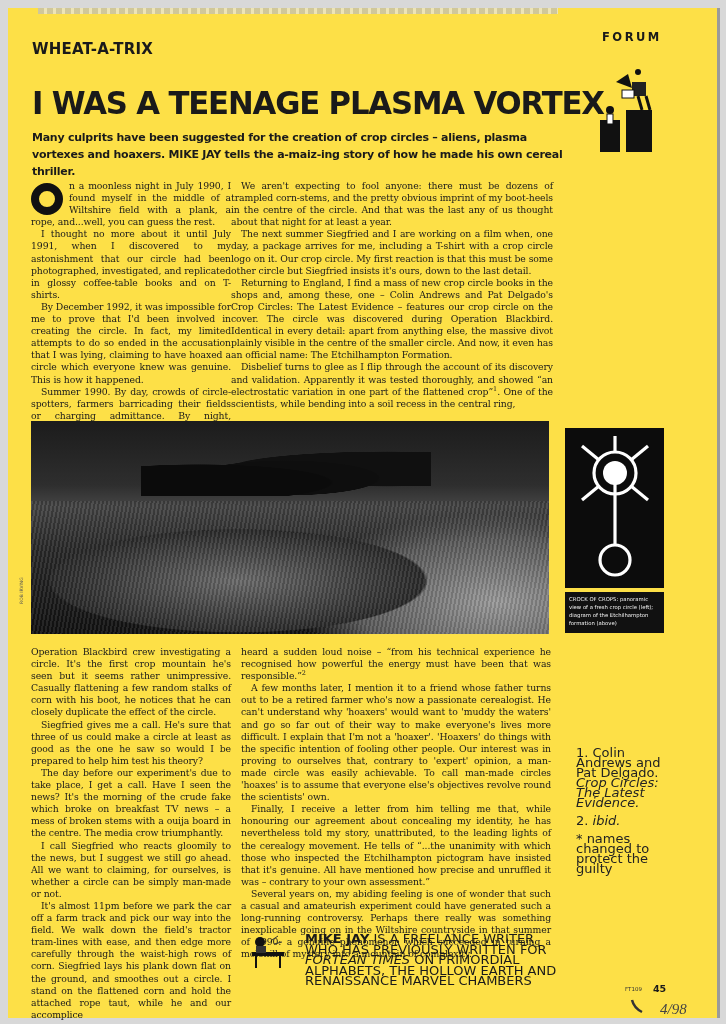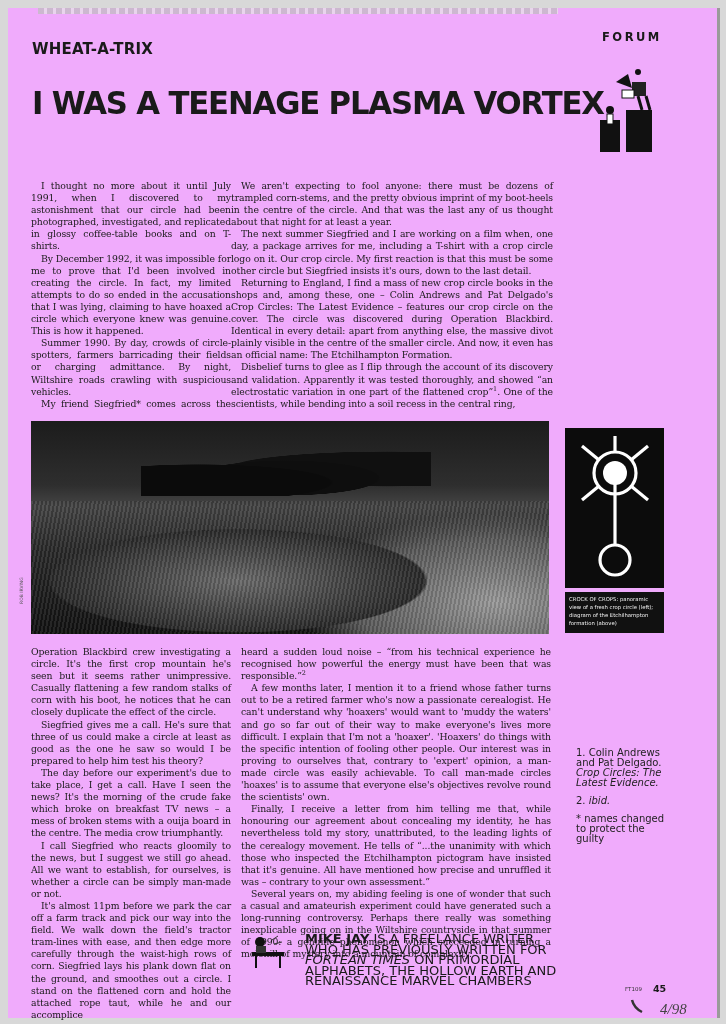--- a/index.html
+++ b/index.html
@@ -2,21 +2,21 @@
 <html><head>
   <meta charset="utf-8">
   <style>
     html, body { margin: 0; padding: 0; }
     body {
       width: 726px; height: 1024px; position: relative; overflow: hidden;
       background: #d8d8d8;
     }
     .page {
       position: absolute; left: 8px; top: 8px; width: 712px; height: 1010px;
-      background: #f0abfc;
+      background: #fde047;
       font-family: "DejaVu Serif", serif;
       color: #1a1a1a;
     }
     .topstrip {
       position: absolute; left: 30px; top: 0; width: 520px; height: 6px;
       background: repeating-linear-gradient(90deg, #bdbdbd 0 6px, #e6e6e6 6px 9px);
       opacity: .7;
     }
     .kicker {
       position: absolute; left: 24px; top: 32px;
@@ -86,21 +86,21 @@
       position: absolute; left: 557px; top: 420px; width: 99px; height: 160px; background: #0c0c0c;
     }
     .caption {
       position: absolute; left: 557px; top: 584px; width: 99px; height: 41px;
       background: #111; color: #f2f2f2; box-sizing: border-box; padding: 3px 4px;
       font-family: "DejaVu Sans", sans-serif; font-size: 5.3px; line-height: 8px;
     }
 
     .footnotes {
       position: absolute; left: 568px; top: 740px; width: 90px;
-      font-family: "DejaVu Sans", sans-serif; font-size: 10px; line-height: 10px; color: #222;
+      font-family: "DejaVu Sans", sans-serif; font-size: 13px; line-height: 10px; color: #222;
     }
     .footnotes p { margin: 0 0 8px 0; }
     .footnotes i { font-style: italic; }
     .bio-art { position: absolute; left: 240px; top: 926px; width: 45px; height: 36px; }
     .bio-text { position: absolute; left: 297px; top: 926px; width: 260px;
       font-family: "DejaVu Sans", sans-serif; font-size: 13px; line-height: 10.5px; }
     .bio-text b { font-weight: bold; }
     .bio-text i { font-style: italic; }
 
     .folio {
@@ -134,22 +134,24 @@
     <circle cx="12" cy="50" r="4" fill="#111"></circle>
     <rect x="9" y="54" width="6" height="10" fill="#fff" stroke="#111"></rect>
     <path d="M18 22 L30 14 L34 28 Z" fill="#111"></path>
     <rect x="34" y="22" width="14" height="14" fill="#222"></rect>
     <circle cx="40" cy="12" r="3" fill="#111"></circle>
     <rect x="24" y="30" width="12" height="8" fill="#fff" stroke="#111"></rect>
     <path d="M40 36 L44 50 M48 36 L52 50" stroke="#111" stroke-width="3"></path>
   </svg>
 
   <div class="headline">I WAS A TEENAGE PLASMA VORTEX</div>
+  <div class="standfirst">Many culprits have been suggested for the creation of crop circles – aliens, plasma vortexes and hoaxers. MIKE JAY tells the a-maiz-ing story of how he made his own cereal thriller.</div>
 
   <div class="col col1">
+    <p class="noindent"><span class="dropcap"></span><span>n a moonless night in July 1990, I found myself in the middle of a Wiltshire field with a plank, a rope, and...well, you can guess the rest.</span></p>
     <p>I thought no more about it until July 1991, when I discovered to my astonishment that our circle had been photographed, investigated, and replicated in glossy coffee-table books and on T-shirts.</p>
     <p>By December 1992, it was impossible for me to prove that I'd been involved in creating the circle. In fact, my limited attempts to do so ended in the accusation that I was lying, claiming to have hoaxed a circle which everyone knew was genuine. This is how it happened.</p>
     <p>Summer 1990. By day, crowds of circle-spotters, farmers barricading their fields or charging admittance. By night, Wiltshire roads crawling with suspicious vehicles.</p>
     <p style="text-align-last: justify;">My friend Siegfried* comes across the</p>
   </div>
 
   <div class="col col2">
     <p>We aren't expecting to fool anyone: there must be dozens of trampled corn-stems, and the pretty obvious imprint of my boot-heels in the centre of the circle. And that was the last any of us thought about that night for at least a year.</p>
     <p>The next summer Siegfried and I are working on a film when, one day, a package arrives for me, including a T-shirt with a crop circle logo on it. Our crop circle. My first reaction is that this must be some other circle but Siegfried insists it's ours, down to the last detail.</p>
     <p>Returning to England, I find a mass of new crop circle books in the shops and, among these, one – Colin Andrews and Pat Delgado's Crop Circles: The Latest Evidence – features our crop circle on the cover. The circle was discovered during Operation Blackbird. Identical in every detail: apart from anything else, the massive divot plainly visible in the centre of the smaller circle. And now, it even has an official name: The Etchilhampton Formation.</p>
@@ -175,21 +177,21 @@
       <circle cx="50" cy="132" r="15"></circle>
     </g>
     <circle cx="50" cy="45" r="12" fill="#fff"></circle>
   </svg>
   <div class="caption">CROCK OF CROPS: panoramic view of a fresh crop circle (left); diagram of the Etchilhampton formation (above)</div>
 
   <div class="col col3">
     <p class="noindent">Operation Blackbird crew investigating a circle. It's the first crop mountain he's seen but it seems rather unimpressive. Casually flattening a few random stalks of corn with his boot, he notices that he can closely duplicate the effect of the circle.</p>
     <p>Siegfried gives me a call. He's sure that three of us could make a circle at least as good as the one he saw so would I be prepared to help him test his theory?</p>
     <p>The day before our experiment's due to take place, I get a call. Have I seen the news? It's the morning of the crude fake which broke on breakfast TV news – a mess of broken stems with a ouija board in the centre. The media crow triumphantly.</p>
-    <p>I call Siegfried who reacts gloomily to the news, but I suggest we still go ahead. All we want to establish, for ourselves, is whether a circle can be simply man-made or not.</p>
+    <p>I call Siegfried who reacts gloomily to the news, but I suggest we still go ahead. All we want to claiming, for ourselves, is whether a circle can be simply man-made or not.</p>
     <p style="text-align-last: justify;">It's almost 11pm before we park the car off a farm track and pick our way into the field. We walk down the field's tractor tram-lines with ease, and then edge more carefully through the waist-high rows of corn. Siegfried lays his plank down flat on the ground, and smoothes out a circle. I stand on the flattened corn and hold the attached rope taut, while he and our accomplice</p>
   </div>
 
   <div class="col col4">
     <p class="noindent"><span>heard a sudden loud noise – “from his technical experience he recognised how powerful the energy must have been that was responsible.”</span><span class="fnref">2</span></p>
     <p>A few months later, I mention it to a friend whose father turns out to be a retired farmer who's now a passionate cerealogist. He can't understand why 'hoaxers' would want to 'muddy the waters' and go so far out of their way to make everyone's lives more difficult. I explain that I'm not a 'hoaxer'. 'Hoaxers' do things with the specific intention of fooling other people. Our interest was in proving to ourselves that, contrary to 'expert' opinion, a man-made circle was easily achievable. To call man-made circles 'hoaxes' is to assume that everyone else's objectives revolve round the scientists' own.</p>
     <p>Finally, I receive a letter from him telling me that, while honouring our agreement about concealing my identity, he has nevertheless told my story, unattributed, to the leading lights of the cerealogy movement. He tells of “...the unanimity with which those who inspected the Etchilhampton pictogram have insisted that it's genuine. All have mentioned how precise and unruffled it was – contrary to your own assessment.”</p>
     <p>Several years on, my abiding feeling is one of wonder that such a casual and amateurish experiment could have generated such a long-running controversy. Perhaps there really was something inexplicable going on in the Wiltshire countryside in that summer of 1990: a genuine phenomenon which succeeded in turning a molehill of mystery into a mountain of complexity.</p>
   </div>
 

